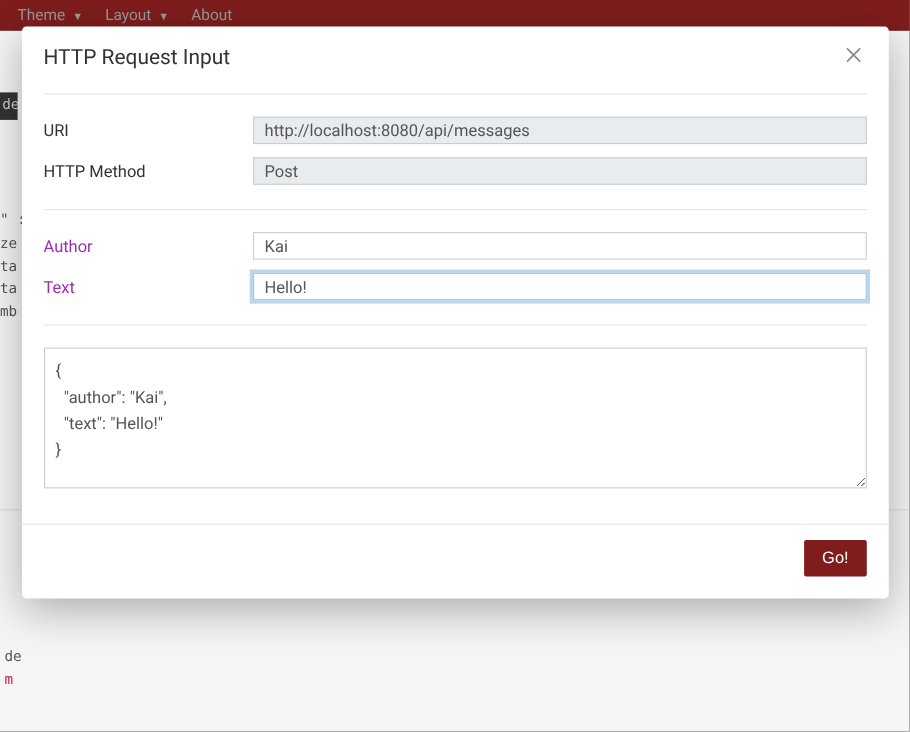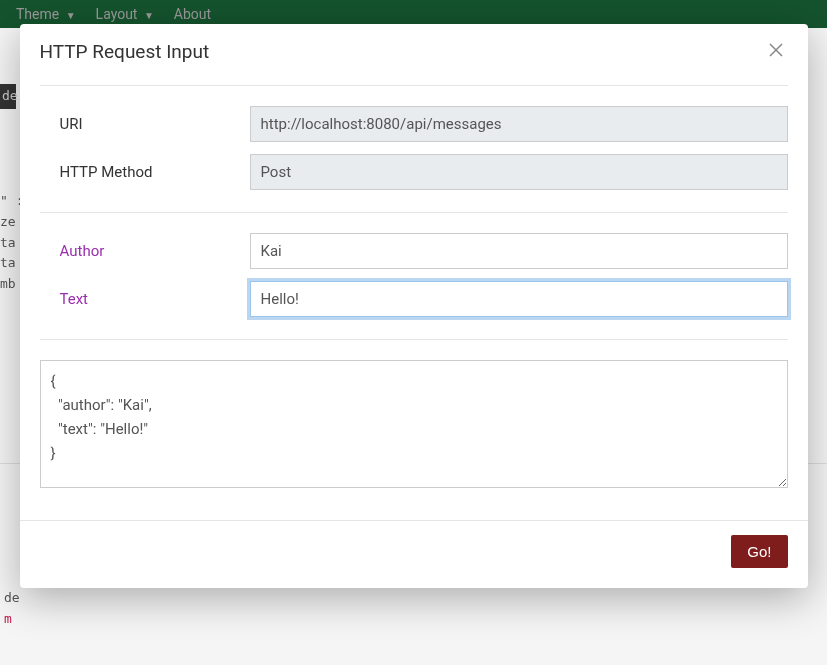--- a/index.html
+++ b/index.html
@@ -11,21 +11,21 @@
       height: 665px;
       overflow: hidden;
       position: relative;
     }
 
     
     .bg-appbar {
       position: absolute;
       top: 0; left: 0; right: 0;
       height: 28px;
-      background: #14532d;
+      background: #7f1d1d;
       color: #999;
       font-size: 14px;
       display: flex;
       align-items: center;
       padding: 0 16px;
       gap: 20px;
     }
     .bg-appbar .caret { font-size: 10px; margin-left: 4px; }
 
     .bg-page {
@@ -106,26 +106,25 @@
     .form-row {
       display: flex;
       align-items: center;
       margin-bottom: 12px;
     }
     .form-label {
       width: 190px;
       font-size: 15px;
       color: #333;
       padding-right: 18px;
-      margin-left: 20px;
     }
     .form-label.profile { color: #9a2fae; }
     .form-control {
       flex: 1;
-      height: 36px;
+      height: 25px;
       border: 1px solid #ccc;
       padding: 6px 10px;
       font-size: 15px;
       color: #555;
       font-family: inherit;
     }
     .form-control.focused {
       border-color: #9ac5ec;
       box-shadow: 0 0 0 3px rgba(130,180,230,0.55);
     }

